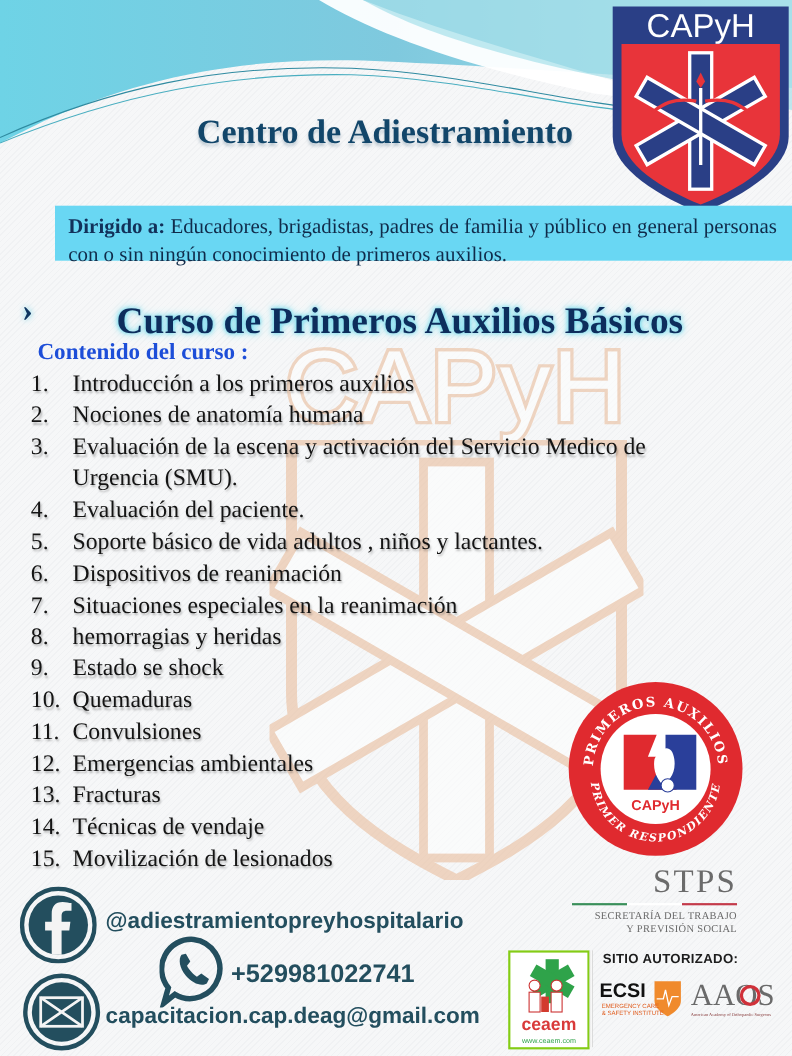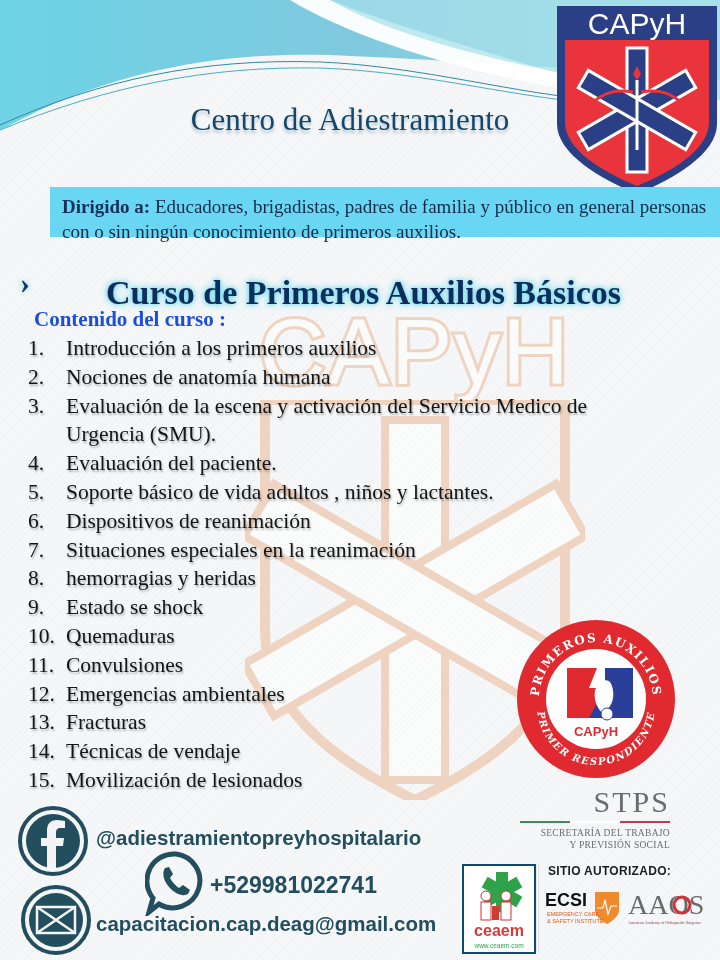--- a/index.html
+++ b/index.html
@@ -20,21 +20,21 @@
   .wm-text {
     position:absolute; left:0; top:0; width:340px; text-align:center;
     font-family:"Liberation Sans", sans-serif; font-size:92px; color:#fff;
     -webkit-text-stroke: 6px #e9b995; paint-order: stroke fill;
     letter-spacing:2px;
   }
   
   .org-title {
     position:absolute; left:120px; top:102px; width:460px; text-align:center;
     font-family:"Liberation Serif", serif; font-size:31px; line-height:36px;
-    color:#12466a; font-weight:normal;
+    color:#12466a; font-weight:bold;
     text-shadow: 0 3px 3px rgba(110,140,160,0.45);
   }
   
   .shield { position:absolute; left:553px; top:4px; width:168px; height:192px; }
   
   .audience {
     position:absolute; left:50px; top:187px; width:670px; height:50px;
     background:#69d7f3; padding:7px 12px 0 12px;
     font-family:"Liberation Serif", serif; font-size:19px; line-height:25px;
     color:#102b4a;
@@ -73,21 +73,21 @@
   .stps-title { font-family:"Liberation Serif", serif; font-size:30px; letter-spacing:2px; line-height:32px; }
   .stps-line { display:flex; height:2px; margin:3px 0 4px 0; }
   .stps-line span { flex:1; }
   .stps-sub { font-family:Liberation Serif, serif; font-size:9.5px; line-height:12px; letter-spacing:0.3px; }
   
   .contact-icon { position:absolute; }
   .contact-text {
     position:absolute; font-family:"Liberation Sans", sans-serif; font-weight:bold; color:#234e5e;
   }
   
-  .ceaem { position:absolute; left:462px; top:864px; width:74px; height:90px; background:#fff; border:2px solid #0c4a6e; }
+  .ceaem { position:absolute; left:462px; top:864px; width:74px; height:90px; background:#fff; border:2px solid #84cc16; }
   .divider-v { position:absolute; left:536px; top:864px; width:3px; height:88px; background:linear-gradient(90deg,#ddd,#fff,#ccc); }
   .auth-label {
     position:absolute; left:548px; top:864px;
     font-family:"Liberation Sans", sans-serif; font-weight:bold; font-size:12px; color:#1d1d1d; letter-spacing:0.3px;
   }
   .ecsi { position:absolute; left:545px; top:888px; width:76px; height:40px; }
   .aaos { position:absolute; left:626px; top:888px; width:90px; height:40px; }
 </style>
 </head>
 <body>

